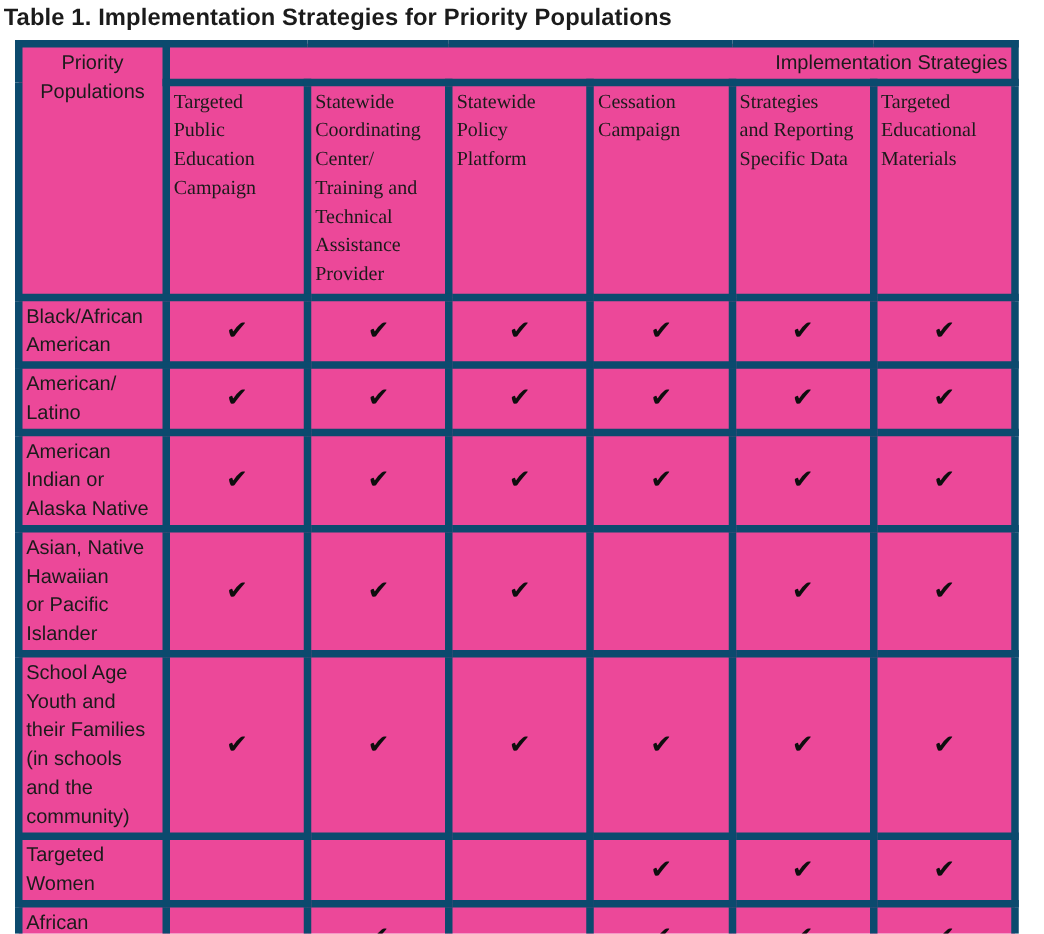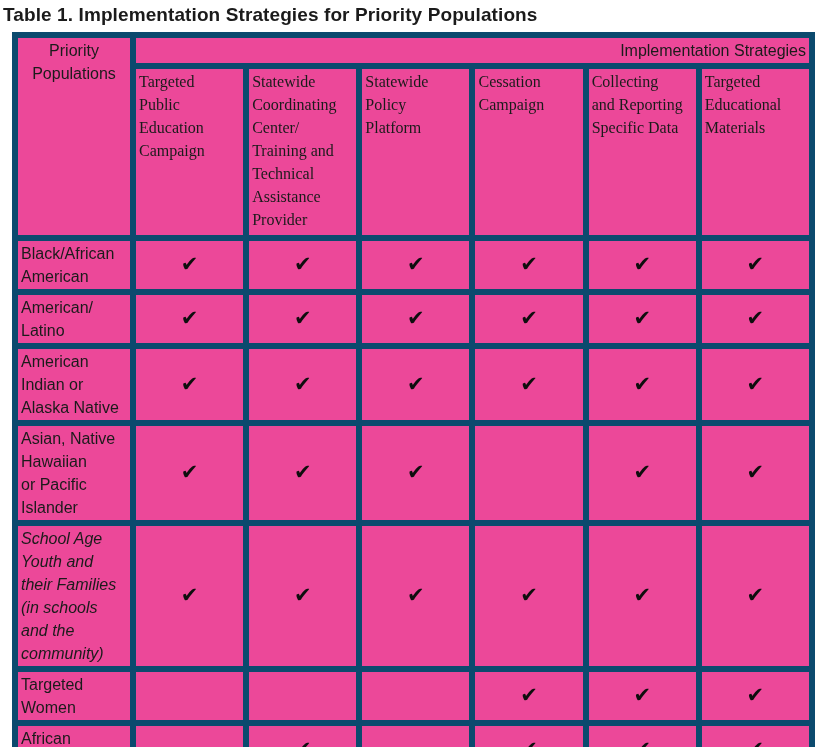--- a/index.html
+++ b/index.html
@@ -77,21 +77,21 @@
   .check {
     font-family: "DejaVu Sans", sans-serif;
     font-size: 21px;
     color: #0e0e0e;
     display: inline-block;
   }
   tr.r0 { height: 47px; margin-left: 44px; }
   tr.r1 { height: 48px; }
   tr.r2 { height: 70px; }
   tr.r3 { height: 91px; }
-  tr.r4 { height: 117px; font-style: italic; }
+  tr.r4 { height: 117px; }
   tr.r5 { height: 45px; }
   tr.r6 { height: 49px; }
 </style>
 </head>
 <body>
 
 <div class="page">
 
   <div class="doc-title">Table 1. Implementation Strategies for Priority Populations</div>
 
@@ -121,21 +121,21 @@
 Center/
 Training and
 Technical
 Assistance
 Provider</th>
         <th class="col-head">Statewide
 Policy
 Platform</th>
         <th class="col-head">Cessation
 Campaign</th>
-        <th class="col-head">Collecting
+        <th class="col-head">Strategies
 and Reporting
 Specific Data</th>
         <th class="col-head">Targeted
 Educational
 Materials</th>
       </tr>
     </thead>
     <tbody>
       <tr class="r0">
         <td class="row-label">Black/African

